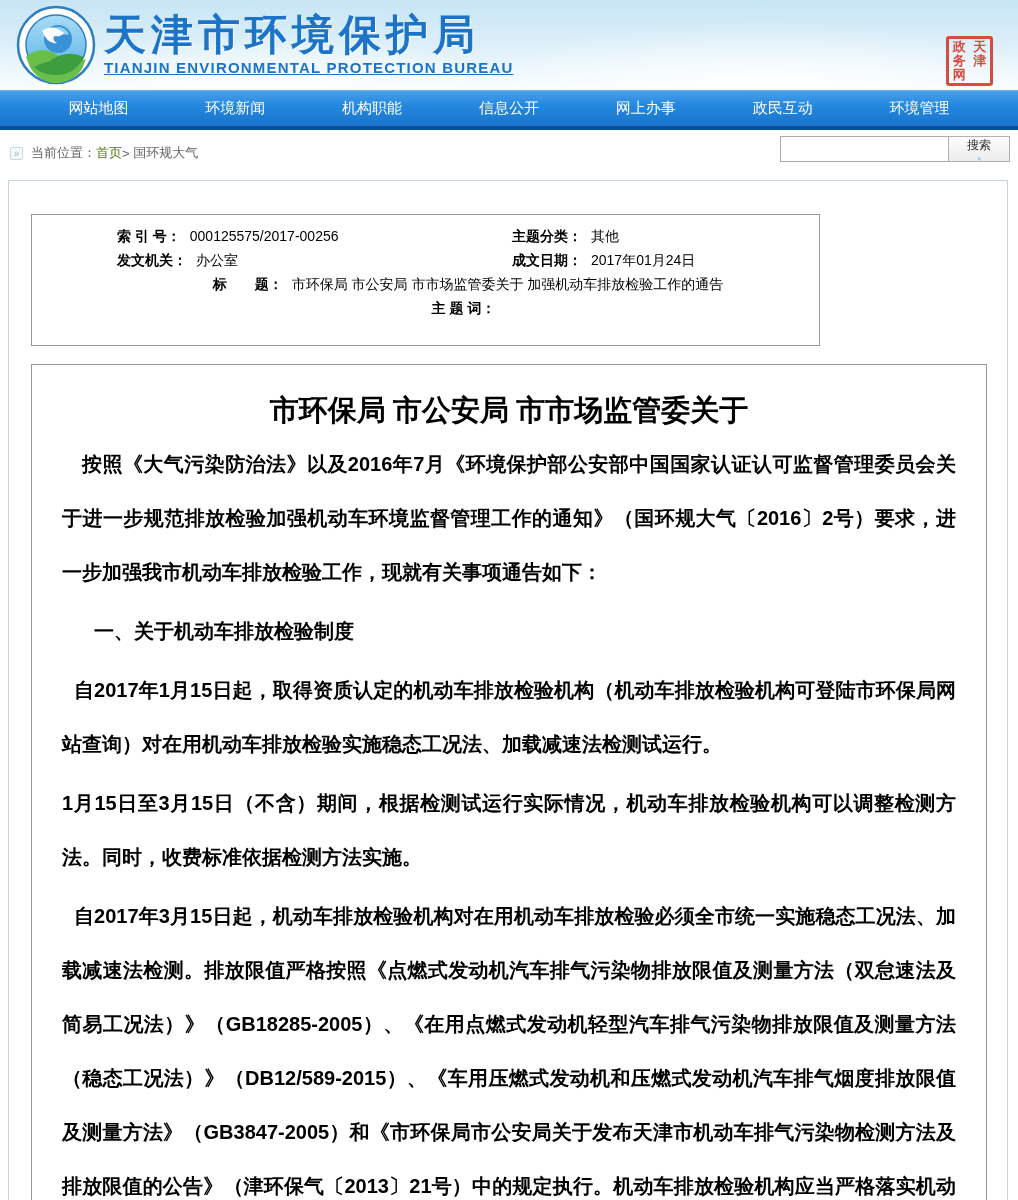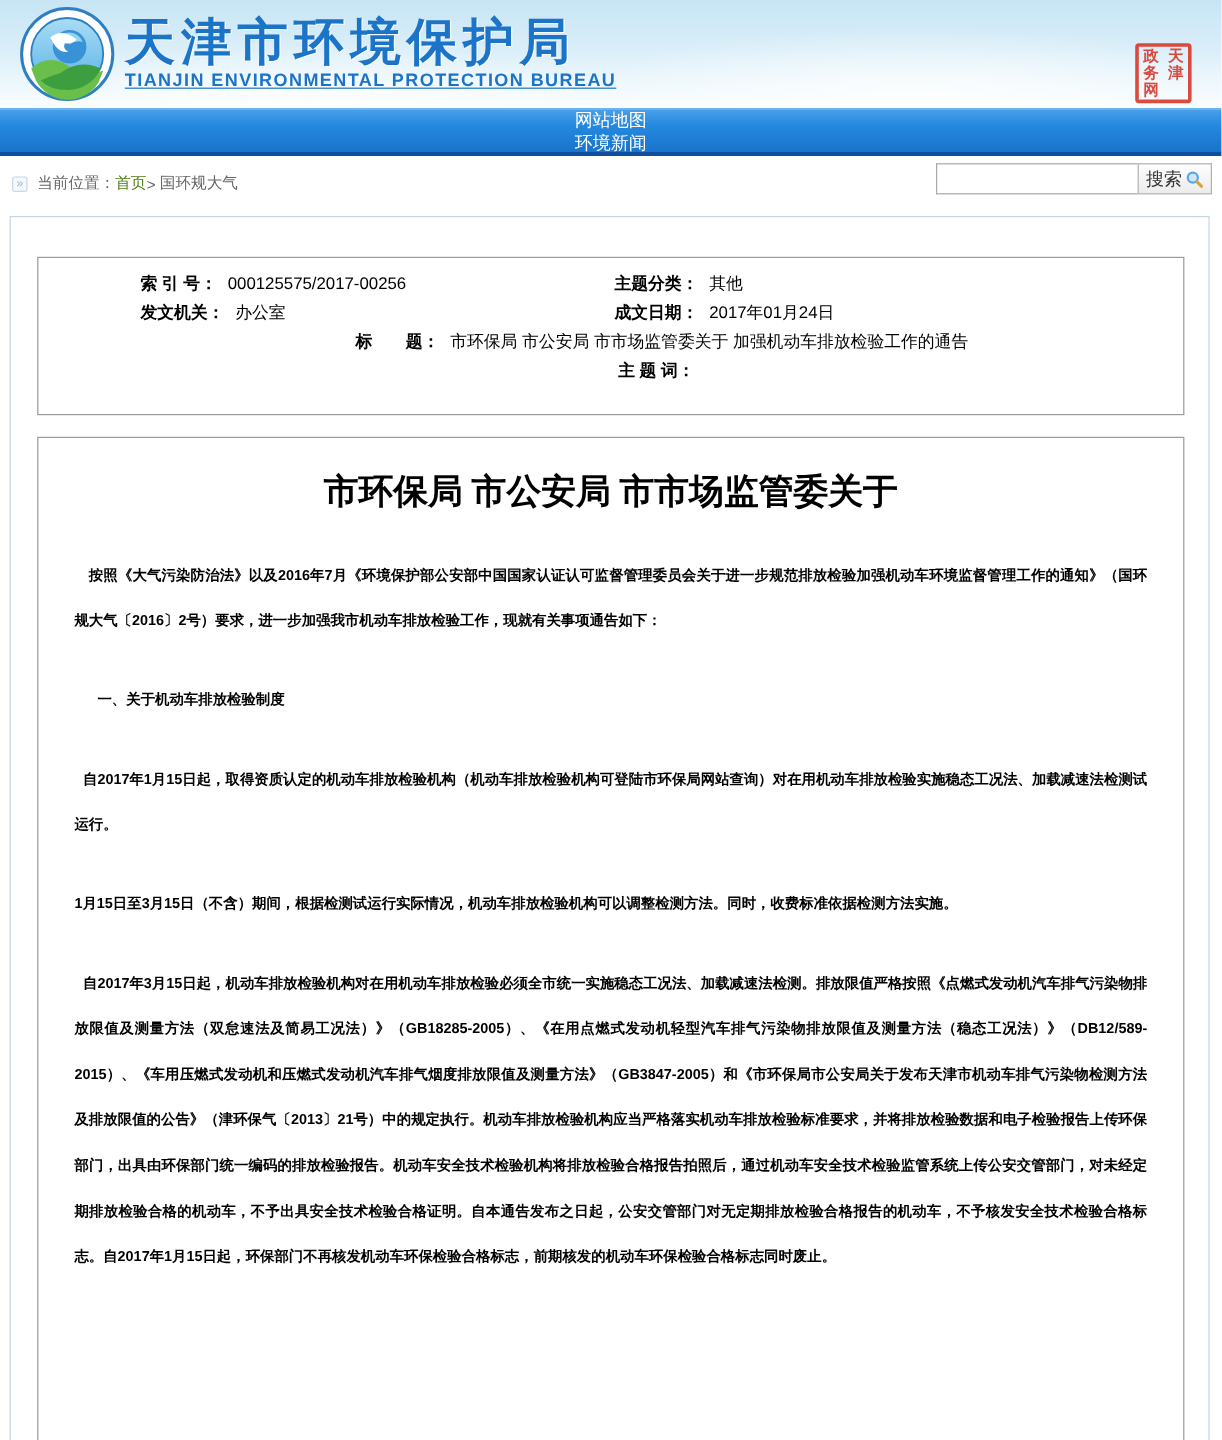--- a/index.html
+++ b/index.html
@@ -25,50 +25,50 @@
     text-shadow:1px 1px 0 rgba(255,255,255,.8);}
   .brand-en{font-size:15px;font-weight:bold;color:var(--header-title-blue);letter-spacing:1.2px;line-height:20px;text-decoration:underline;}
   .seal{position:absolute;right:25px;top:36px;width:47px;height:50px;border:3px solid var(--seal-red);
     border-radius:3px;display:grid;grid-template-columns:1fr 1fr;align-content:center;justify-items:center;
     color:var(--seal-red);font-weight:bold;font-size:13px;line-height:14px;opacity:.9;}
   .seal span{display:block;}
   
   .nav{position:relative;width:1018px;height:40px;
     background:linear-gradient(180deg,#4aa0ea 0%,#2488df 40%,#1a74cb 100%);
     border-top:1px solid #6cb4ef;border-bottom:4px solid var(--nav-blue-dark);
-    display:flex;align-items:center;justify-content:space-around;padding:0 30px;flex-direction:column;}
+    display:flex;align-items:center;justify-content:space-around;padding:0 30px;}
   .nav-item{color:#ffffff;font-size:15px;cursor:pointer;white-space:nowrap;}
   
   .crumb-row{position:relative;width:1018px;height:44px;}
   .crumb{position:absolute;left:10px;top:14px;display:flex;align-items:center;font-size:13px;color:#666;}
   .crumb-icon{width:13px;height:13px;border:1px solid #c9d8e2;background:#f3f9fc;color:#9bb6c6;
     font-size:10px;line-height:11px;text-align:center;margin-right:8px;border-radius:2px;}
   .crumb a{color:#4d7c0f;text-decoration:none;}
   .search{position:absolute;right:8px;top:6px;display:flex;align-items:stretch;height:26px;}
   .search input{width:168px;height:26px;border:1px solid #a9a9a9;border-right:none;padding:2px 6px;
     font-size:13px;outline:none;}
   .search button{width:62px;height:26px;border:1px solid #b0b0b0;cursor:pointer;
     background:linear-gradient(180deg,#fdfdfd 0%,#ececec 100%);
-    font-size:15px;color:#333;display:flex;align-items:center;justify-content:center;gap:3px;}
+    font-size:12px;color:#333;display:flex;align-items:center;justify-content:center;gap:3px;flex-direction:column;}
   
   .outer-box{position:absolute;left:8px;top:180px;width:1000px;height:1060px;
     background:#fff;border:1px solid var(--outer-border);}
-  .meta-box{position:absolute;left:22px;top:33px;width:956px;height:132px;border:1px solid var(--box-border);
+  .meta-box{position:absolute;left:22px;top:33px;width:789px;height:132px;border:1px solid var(--box-border);
     padding-top:9px;font-size:14px;color:#000;}
   .meta-row{display:flex;line-height:24px;}
   .meta-left{width:480px;padding-left:85px;}
   .meta-full{padding-left:85px;line-height:24px;text-align:center;}
   .meta-right{flex:1;}
   .meta-label{font-weight:bold;}
   .meta-value{margin-left:9px;}
   .article-box{position:absolute;left:22px;top:183px;width:956px;height:1080px;border:1px solid var(--box-border);
     padding:16px 30px 0 30px;color:#000;}
   .doc-title{text-align:center;font-family:"Liberation Serif","DejaVu Serif",serif;font-weight:bold;
     font-size:29px;line-height:43px;margin-top:8px;}
-  .body-text{font-size:12px;font-weight:bold;line-height:38px;text-align:justify;margin-top:28px;}
+  .body-text{font-size:20px;font-weight:bold;line-height:54px;text-align:justify;margin-top:5px;}
   .indent-1{text-indent:1em;}
   .indent-16{text-indent:1.6em;}
   .indent-06{text-indent:0.6em;}
 </style>
 </head>
 <body>
 
 <div class="header">
   <svg class="logo" viewBox="0 0 80 80">
     <defs>

